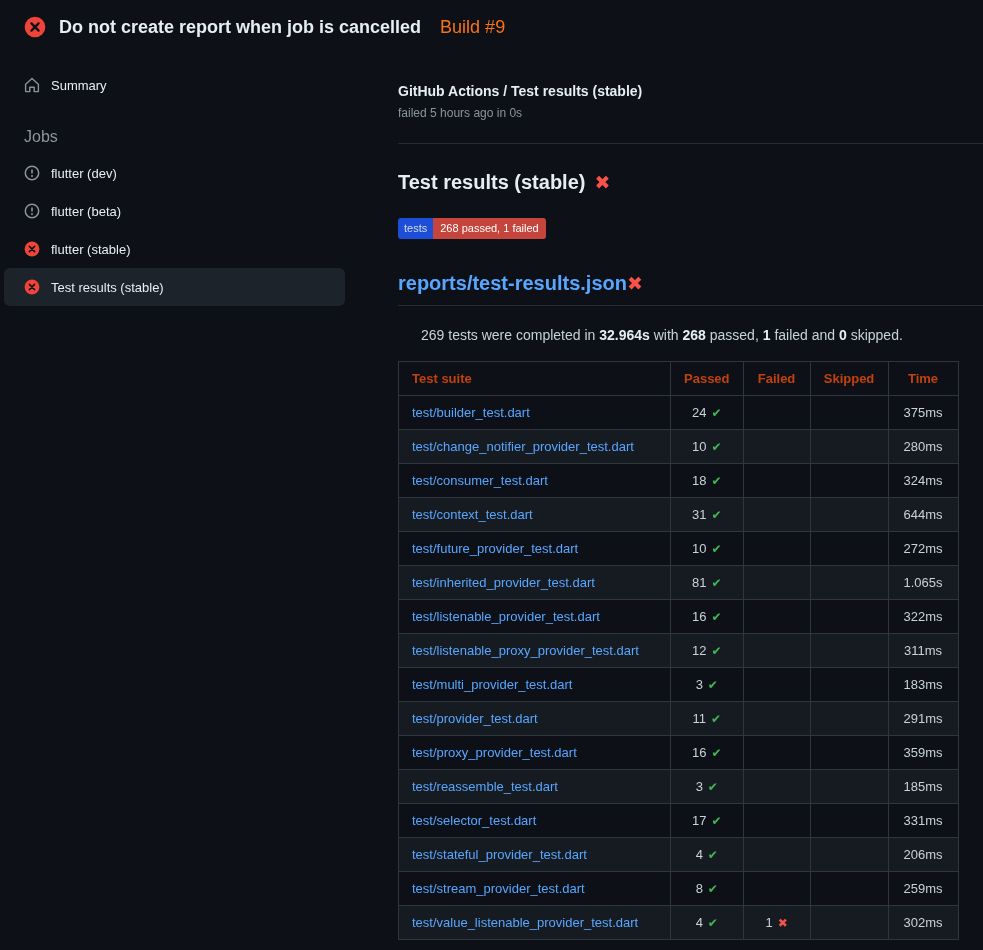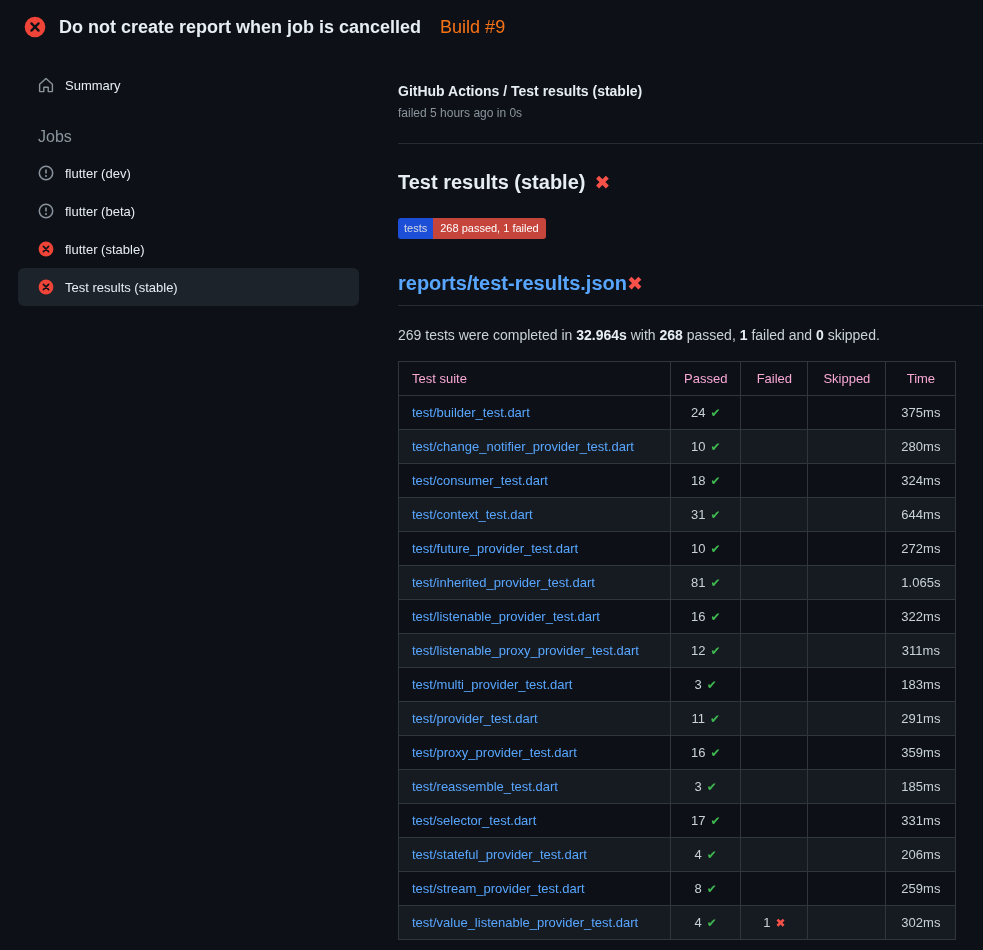--- a/index.html
+++ b/index.html
@@ -19,21 +19,21 @@
     padding:16px 24px 14px 24px;
   }
   .big-fail-icon { width:22px; height:22px; flex-shrink:0; display:inline-flex; }
   .run-title { font-size:18px; font-weight:700; color:#e6edf3; }
   .build-label { font-size:18px; font-weight:400; color:#f97316; margin-left:6px; }
 
   
   .page-body { display:flex; align-items:flex-start; }
 
   
-  .sidebar { width:398px; flex-shrink:0; padding:14px 0 0 18px; }
+  .sidebar { width:398px; flex-shrink:0; padding:14px 0 0 4px; }
   .nav-item {
     width:341px; display:flex; align-items:center; gap:11px;
     padding:11px 12px 11px 20px; border-radius:6px;
     color:#e6edf3; font-size:13px; cursor:pointer;
   }
   .nav-item.selected { background:#1c232b; }
   .nav-icon { width:16px; height:16px; flex-shrink:0; display:inline-flex; }
   .jobs-heading {
     color:#8b949e; font-size:16px;
     padding:24px 12px 8px 20px;
@@ -59,31 +59,31 @@
   .badge-value { background:#c5443b; color:#ffffff; padding:5px 7px; }
 
   .report-title {
     margin-top:33px; padding-bottom:10px;
     border-bottom:1px solid #262c36;
     display:flex; align-items:center; 
     font-size:20px; font-weight:700;
   }
   .report-link { color:#58a6ff; text-decoration:none; }
 
-  .summary-line { margin-top:21px; font-size:14px; color:#c9d1d9; }
+  .summary-line { margin-top:21px; font-size:14px; color:#c9d1d9;margin-left:23px; }
   .summary-line b { color:#e6edf3; }
 
   
   .results-table {
     margin-top:18px; border-collapse:collapse; font-size:13px;
   }
   .results-table th, .results-table td {
     border:1px solid #30363d; padding:8px 13px; height:34px;
   }
-  .results-table th { font-weight:400; color:#f9a8d4; text-align:left; white-space:nowrap; }
+  .results-table th { font-weight:700; color:#c2410c; text-align:left; white-space:nowrap; }
   .results-table th.col-num { text-align:center; }
   .col-suite  { width:272px; }
   .col-passed { width:67px; }
   .col-failed { width:67px;margin-left:32px; }
   .col-skipped{ width:78px; }
   .col-time   { width:70px; }
   .results-table tbody tr:nth-child(even) { background:#161b22; }
   .suite-cell { white-space:nowrap; }
   .suite-link { color:#58a6ff; text-decoration:none; }
   .num-cell, .time-cell { text-align:center; white-space:nowrap; color:#c9d1d9; }

